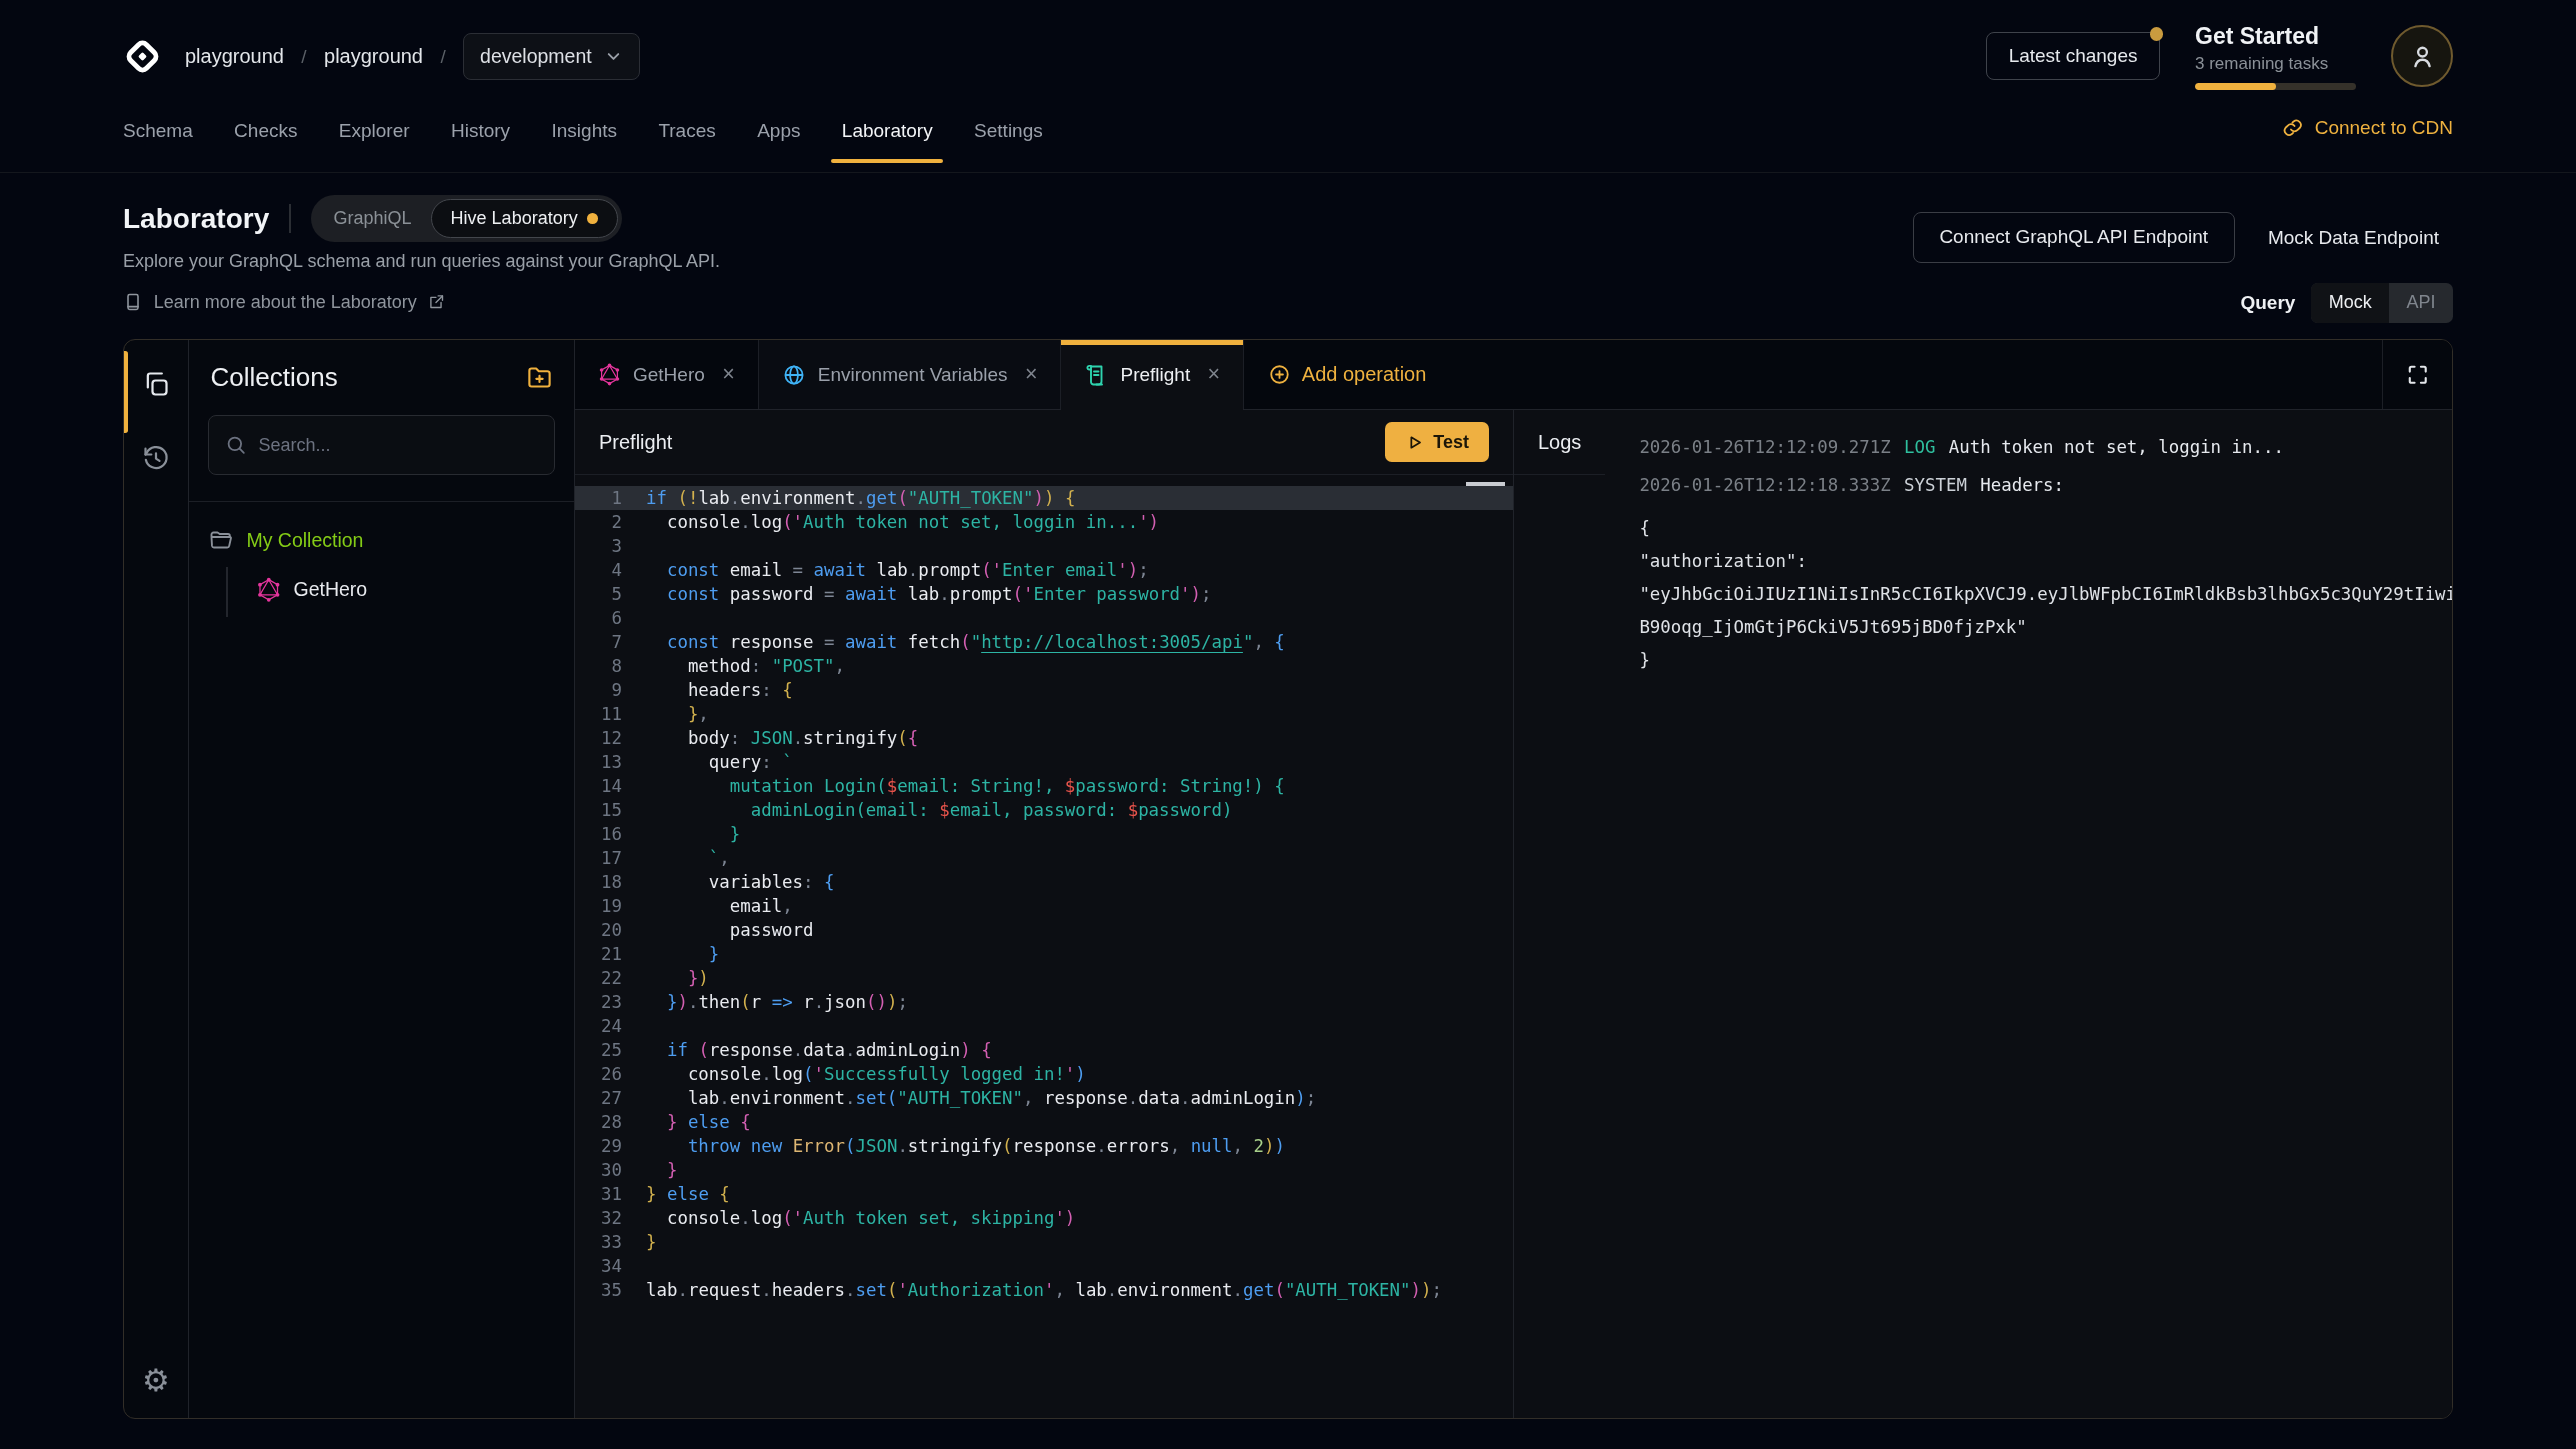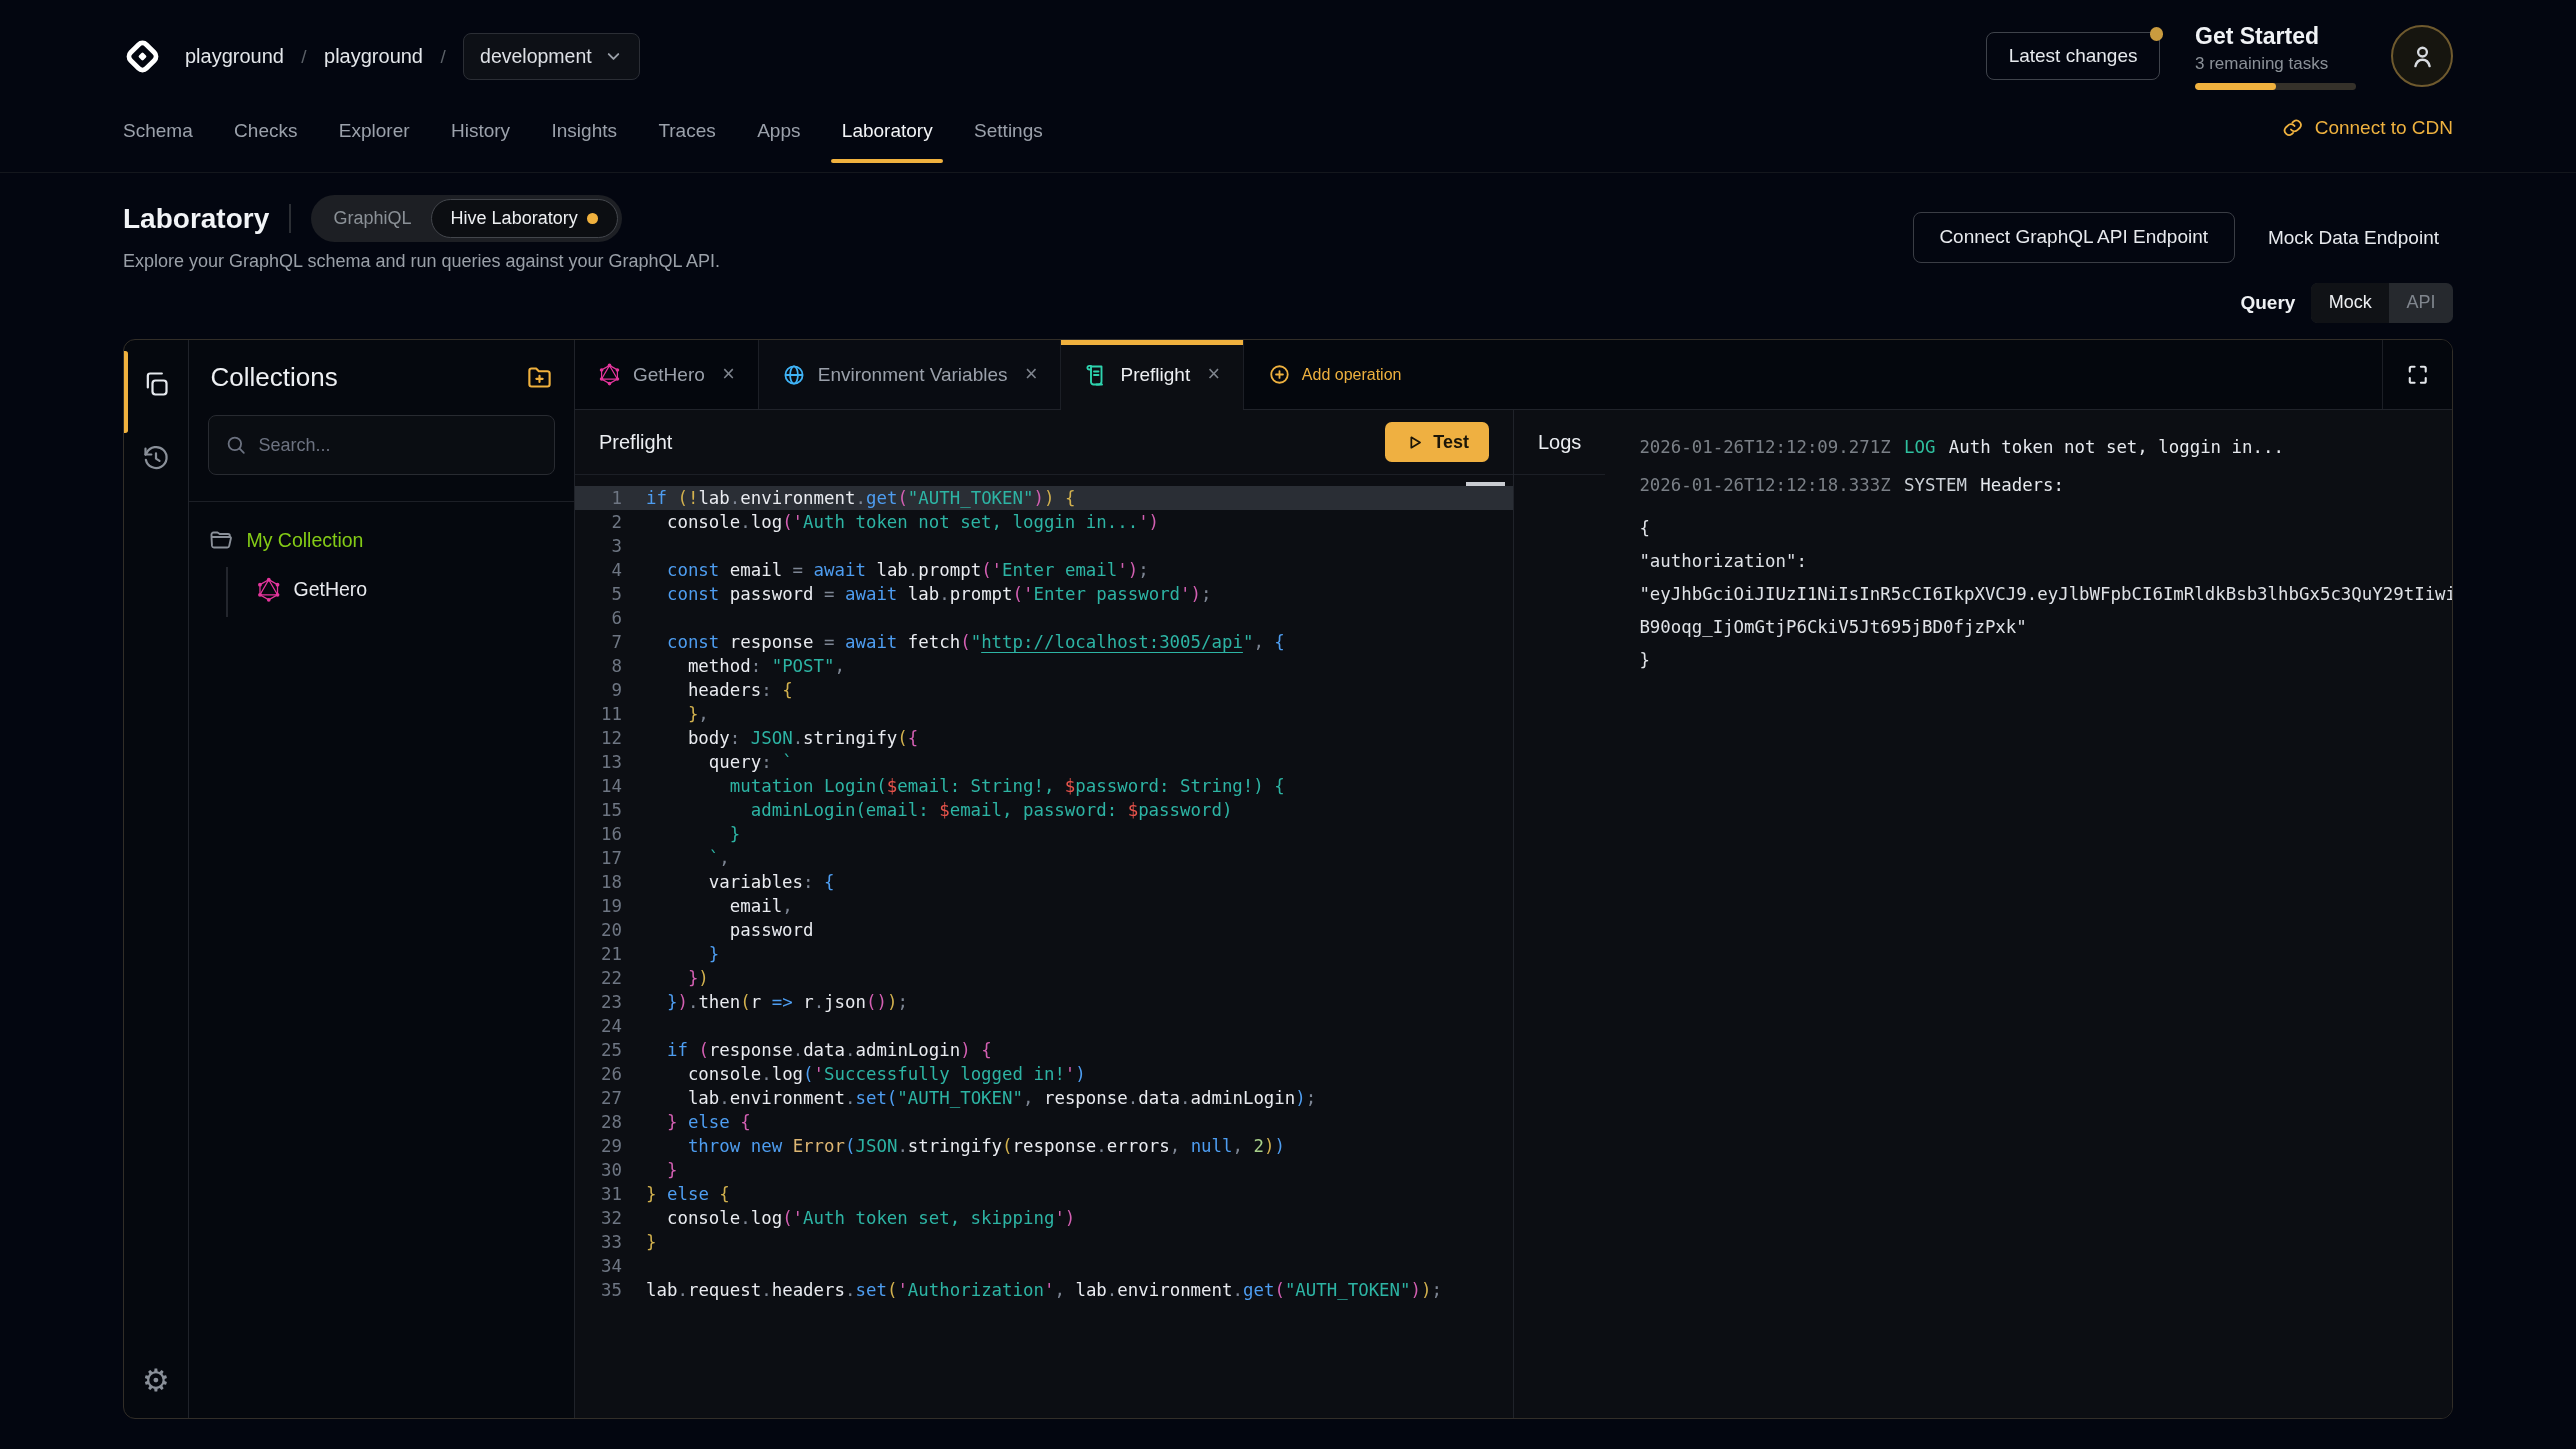--- a/index.html
+++ b/index.html
@@ -80,21 +80,21 @@
 
   .right-area { flex:1; display:flex; flex-direction:column; min-width:0; }
   .tabs-row { height:70px; flex:none; display:flex; background:#04070d; border-bottom:1.3px solid #20232a; }
   .tab { position:relative; display:flex; align-items:center; gap:12px; padding:0 23px;
     font-size:19px; color:#9aa0aa; border-right:1.3px solid #1c1f26; cursor:pointer; }
   .tab .close { font-size:21.5px; color:#7e848d; margin-left:5.4px; cursor:pointer; }
   .tab.t-env { background:#090c12; }
   .tab.active { background:#0c0e13; color:#eef0f3; }
   .tab.active::before { content:""; position:absolute; top:0; left:0; right:0; height:5.4px; background:#f0b13e; }
   .tab.active::after { content:""; position:absolute; bottom:-1.3px; left:0; right:0; height:1.3px; background:#0c0e13; }
-  .add-op { display:flex; align-items:center; gap:10.7px; padding:0 24px; color:#eeb13f; font-size:16px; cursor:pointer; }
+  .add-op { display:flex; align-items:center; gap:10.7px; padding:0 24px; color:#eeb13f; font-size:20px; cursor:pointer; }
   .tabs-spacer { flex:1; }
   .expand-cell { width:70px; flex:none; border-left:1.3px solid #1c1f26; display:flex; align-items:center; justify-content:center; cursor:pointer; }
 
   .content-row { flex:1; display:flex; min-height:0; }
   .editor-col { width:939px; flex:none; border-right:1.3px solid #20232a; background:#0c0e13; display:flex; flex-direction:column; }
   .panel-header { height:65px; flex:none; display:flex; align-items:center; justify-content:space-between;
     padding:0 24px; border-bottom:1.3px solid #1c1f26; }
   .panel-title { font-size:20px; font-weight:500; color:#eceef2; }
   .test-btn { display:flex; align-items:center; gap:9.4px; background:#efb041; color:#1c1608;
     border:none; border-radius:6.7px; padding:9.4px 20px; font-size:18px; font-weight:700; cursor:pointer; }
@@ -198,20 +198,36 @@
     <div class="title-div"></div>
     <div class="mode-toggle">
       <div class="mode-opt">GraphiQL</div>
       <div class="mode-opt on">
         <span>Hive Laboratory</span>
         <span class="mode-dot"></span>
       </div>
     </div>
   </div>
   <div class="page-desc">Explore your GraphQL schema and run queries against your GraphQL API.</div>
+  <div class="learn-row">
+    <span>
+      <svg viewBox="0 0 24 24" width="20" height="20" fill="none" stroke="#8f959d" stroke-width="1.9" stroke-linecap="round" stroke-linejoin="round">
+        <rect x="6" y="3" width="12" height="18" rx="2"></rect>
+          <path d="M6 17.5h12"></path>
+      </svg>
+    </span>
+    <span>Learn more about the Laboratory</span>
+    <span>
+      <svg viewBox="0 0 24 24" width="17.4" height="17.4" fill="none" stroke="#8f959d" stroke-width="1.9" stroke-linecap="round" stroke-linejoin="round">
+        <path d="M14 4h6v6"></path>
+          <path d="M20 4l-9 9"></path>
+          <path d="M18 13v7H4V6h7"></path>
+      </svg>
+    </span>
+  </div>
   <div class="endpoint-actions">
     <button class="btn-outline">Connect GraphQL API Endpoint</button>
     <button class="btn-ghost">Mock Data Endpoint</button>
   </div>
   <div class="query-mode">
     <span class="qm-label">Query</span>
     <div class="qm-seg">
       <div class="qm-opt on">Mock</div>
       <div class="qm-opt">API</div>
     </div>

